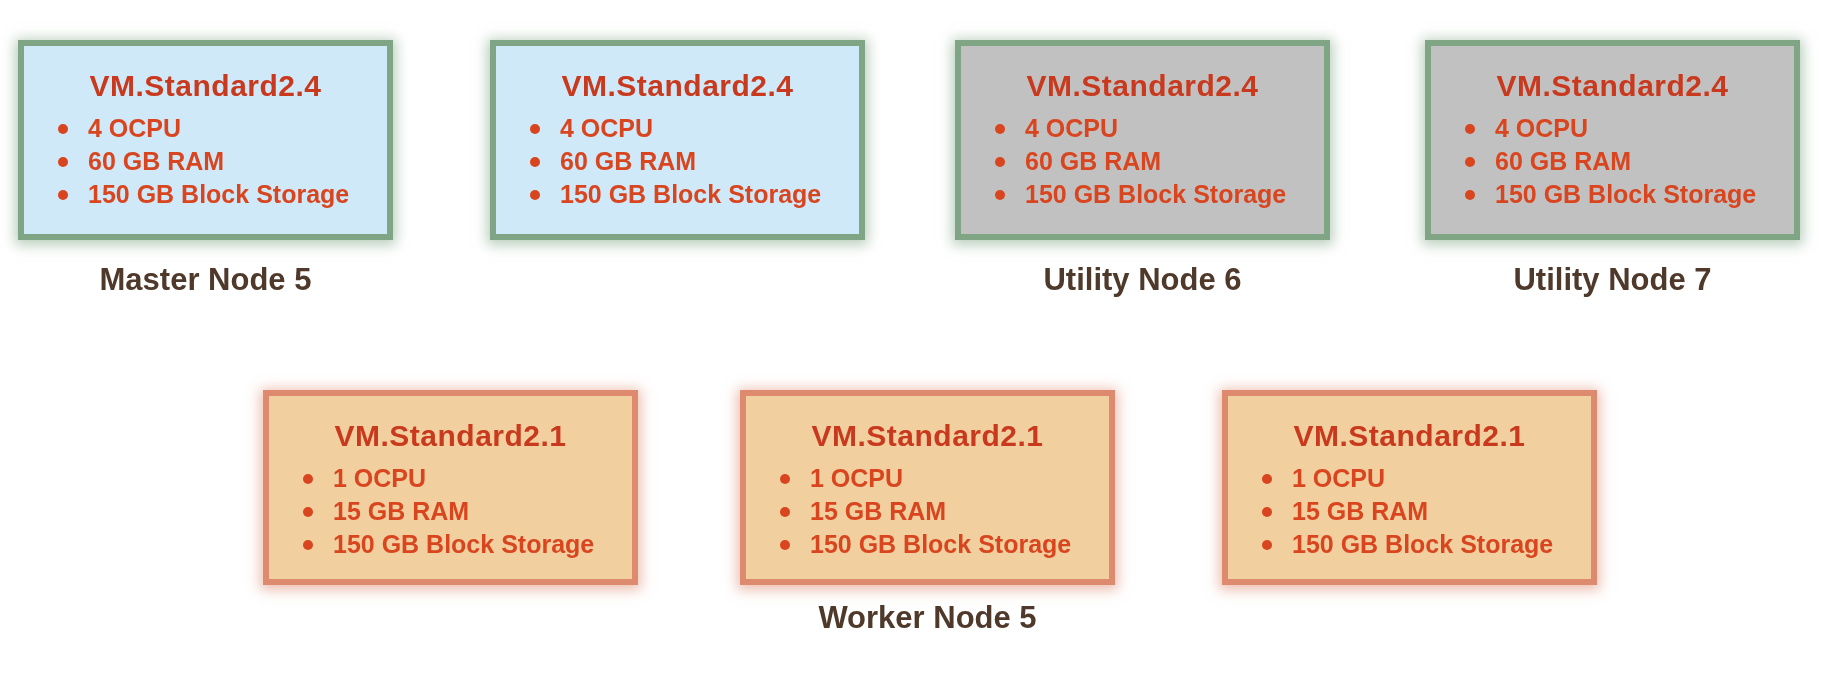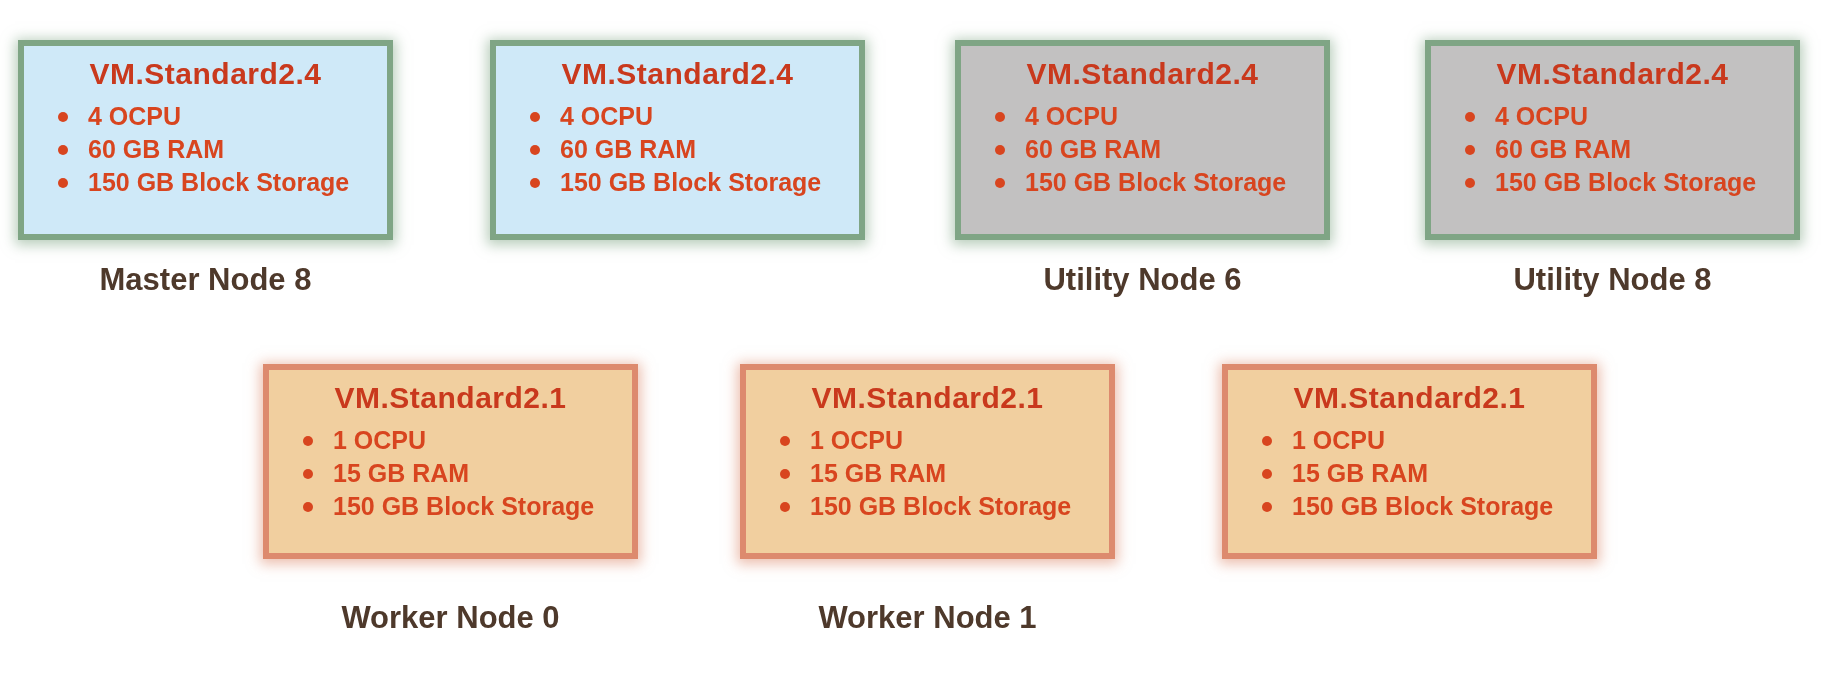--- a/index.html
+++ b/index.html
@@ -15,38 +15,38 @@
     background: #ffffff;
     overflow: hidden;
   }
   .card {
     position: absolute;
     width: 363px;
     box-sizing: content-box;
     border: 6px solid;
   }
   .card.row1 { height: 188px; top: 40px; }
-  .card.row2 { height: 183px; top: 364px; }
+  .card.row2 { height: 183px; top: 390px; }
   .card.master {
     background: var(--master-fill, #cfe9f8);
     border-color: var(--row1-border, #7fa585);
     box-shadow: 0 2px 12px 3px rgba(127,165,133,0.55);
   }
   .card.utility {
     background: var(--utility-fill, #c2c1c1);
     border-color: var(--row1-border, #7fa585);
     box-shadow: 0 2px 12px 3px rgba(127,165,133,0.55);
   }
   .card.worker {
     background: var(--worker-fill, #f1cf9f);
     border-color: var(--worker-border, #dd8a6e);
     box-shadow: 0 2px 12px 3px rgba(221,138,110,0.55);
   }
   .card-title {
-    margin-top: 10px;
+    margin-top: 22px;
     text-align: center;
     font-size: 30px;
     font-weight: bold;
     letter-spacing: 0.5px;
     color: var(--title-red, #c9391d);
     line-height: 36px;
   }
   ul.specs {
     list-style: none;
     margin: 8px 16px 0 0;
@@ -89,21 +89,21 @@
 <div id="canvas">
 
   <div class="card row1 master" style="left:18px">
     <div class="card-title">VM.Standard2.4</div>
     <ul class="specs">
       <li><span class="dot"></span><span>4 OCPU</span></li>
       <li><span class="dot"></span><span>60 GB RAM</span></li>
       <li><span class="dot"></span><span>150 GB Block Storage</span></li>
     </ul>
   </div>
-  <div class="node-label row1" style="left:18px">Master Node 8</div>
+  <div class="node-label row1" style="left:18px">Master Node 5</div>
 
   <div class="card row1 master" style="left:490px">
     <div class="card-title">VM.Standard2.4</div>
     <ul class="specs">
       <li><span class="dot"></span><span>4 OCPU</span></li>
       <li><span class="dot"></span><span>60 GB RAM</span></li>
       <li><span class="dot"></span><span>150 GB Block Storage</span></li>
     </ul>
   </div>
 
@@ -118,41 +118,40 @@
   <div class="node-label row1" style="left:955px">Utility Node 6</div>
 
   <div class="card row1 utility" style="left:1425px">
     <div class="card-title">VM.Standard2.4</div>
     <ul class="specs">
       <li><span class="dot"></span><span>4 OCPU</span></li>
       <li><span class="dot"></span><span>60 GB RAM</span></li>
       <li><span class="dot"></span><span>150 GB Block Storage</span></li>
     </ul>
   </div>
-  <div class="node-label row1" style="left:1425px">Utility Node 8</div>
+  <div class="node-label row1" style="left:1425px">Utility Node 7</div>
 
   <div class="card row2 worker" style="left:263px">
     <div class="card-title">VM.Standard2.1</div>
     <ul class="specs">
       <li><span class="dot"></span><span>1 OCPU</span></li>
       <li><span class="dot"></span><span>15 GB RAM</span></li>
       <li><span class="dot"></span><span>150 GB Block Storage</span></li>
     </ul>
   </div>
-  <div class="node-label row2" style="left:263px">Worker Node 0</div>
 
   <div class="card row2 worker" style="left:740px">
     <div class="card-title">VM.Standard2.1</div>
     <ul class="specs">
       <li><span class="dot"></span><span>1 OCPU</span></li>
       <li><span class="dot"></span><span>15 GB RAM</span></li>
       <li><span class="dot"></span><span>150 GB Block Storage</span></li>
     </ul>
   </div>
-  <div class="node-label row2" style="left:740px">Worker Node 1</div>
+  <div class="node-label row2" style="left:740px">Worker Node 5</div>
 
   <div class="card row2 worker" style="left:1222px">
     <div class="card-title">VM.Standard2.1</div>
     <ul class="specs">
       <li><span class="dot"></span><span>1 OCPU</span></li>
       <li><span class="dot"></span><span>15 GB RAM</span></li>
       <li><span class="dot"></span><span>150 GB Block Storage</span></li>
     </ul>
   </div>
 

